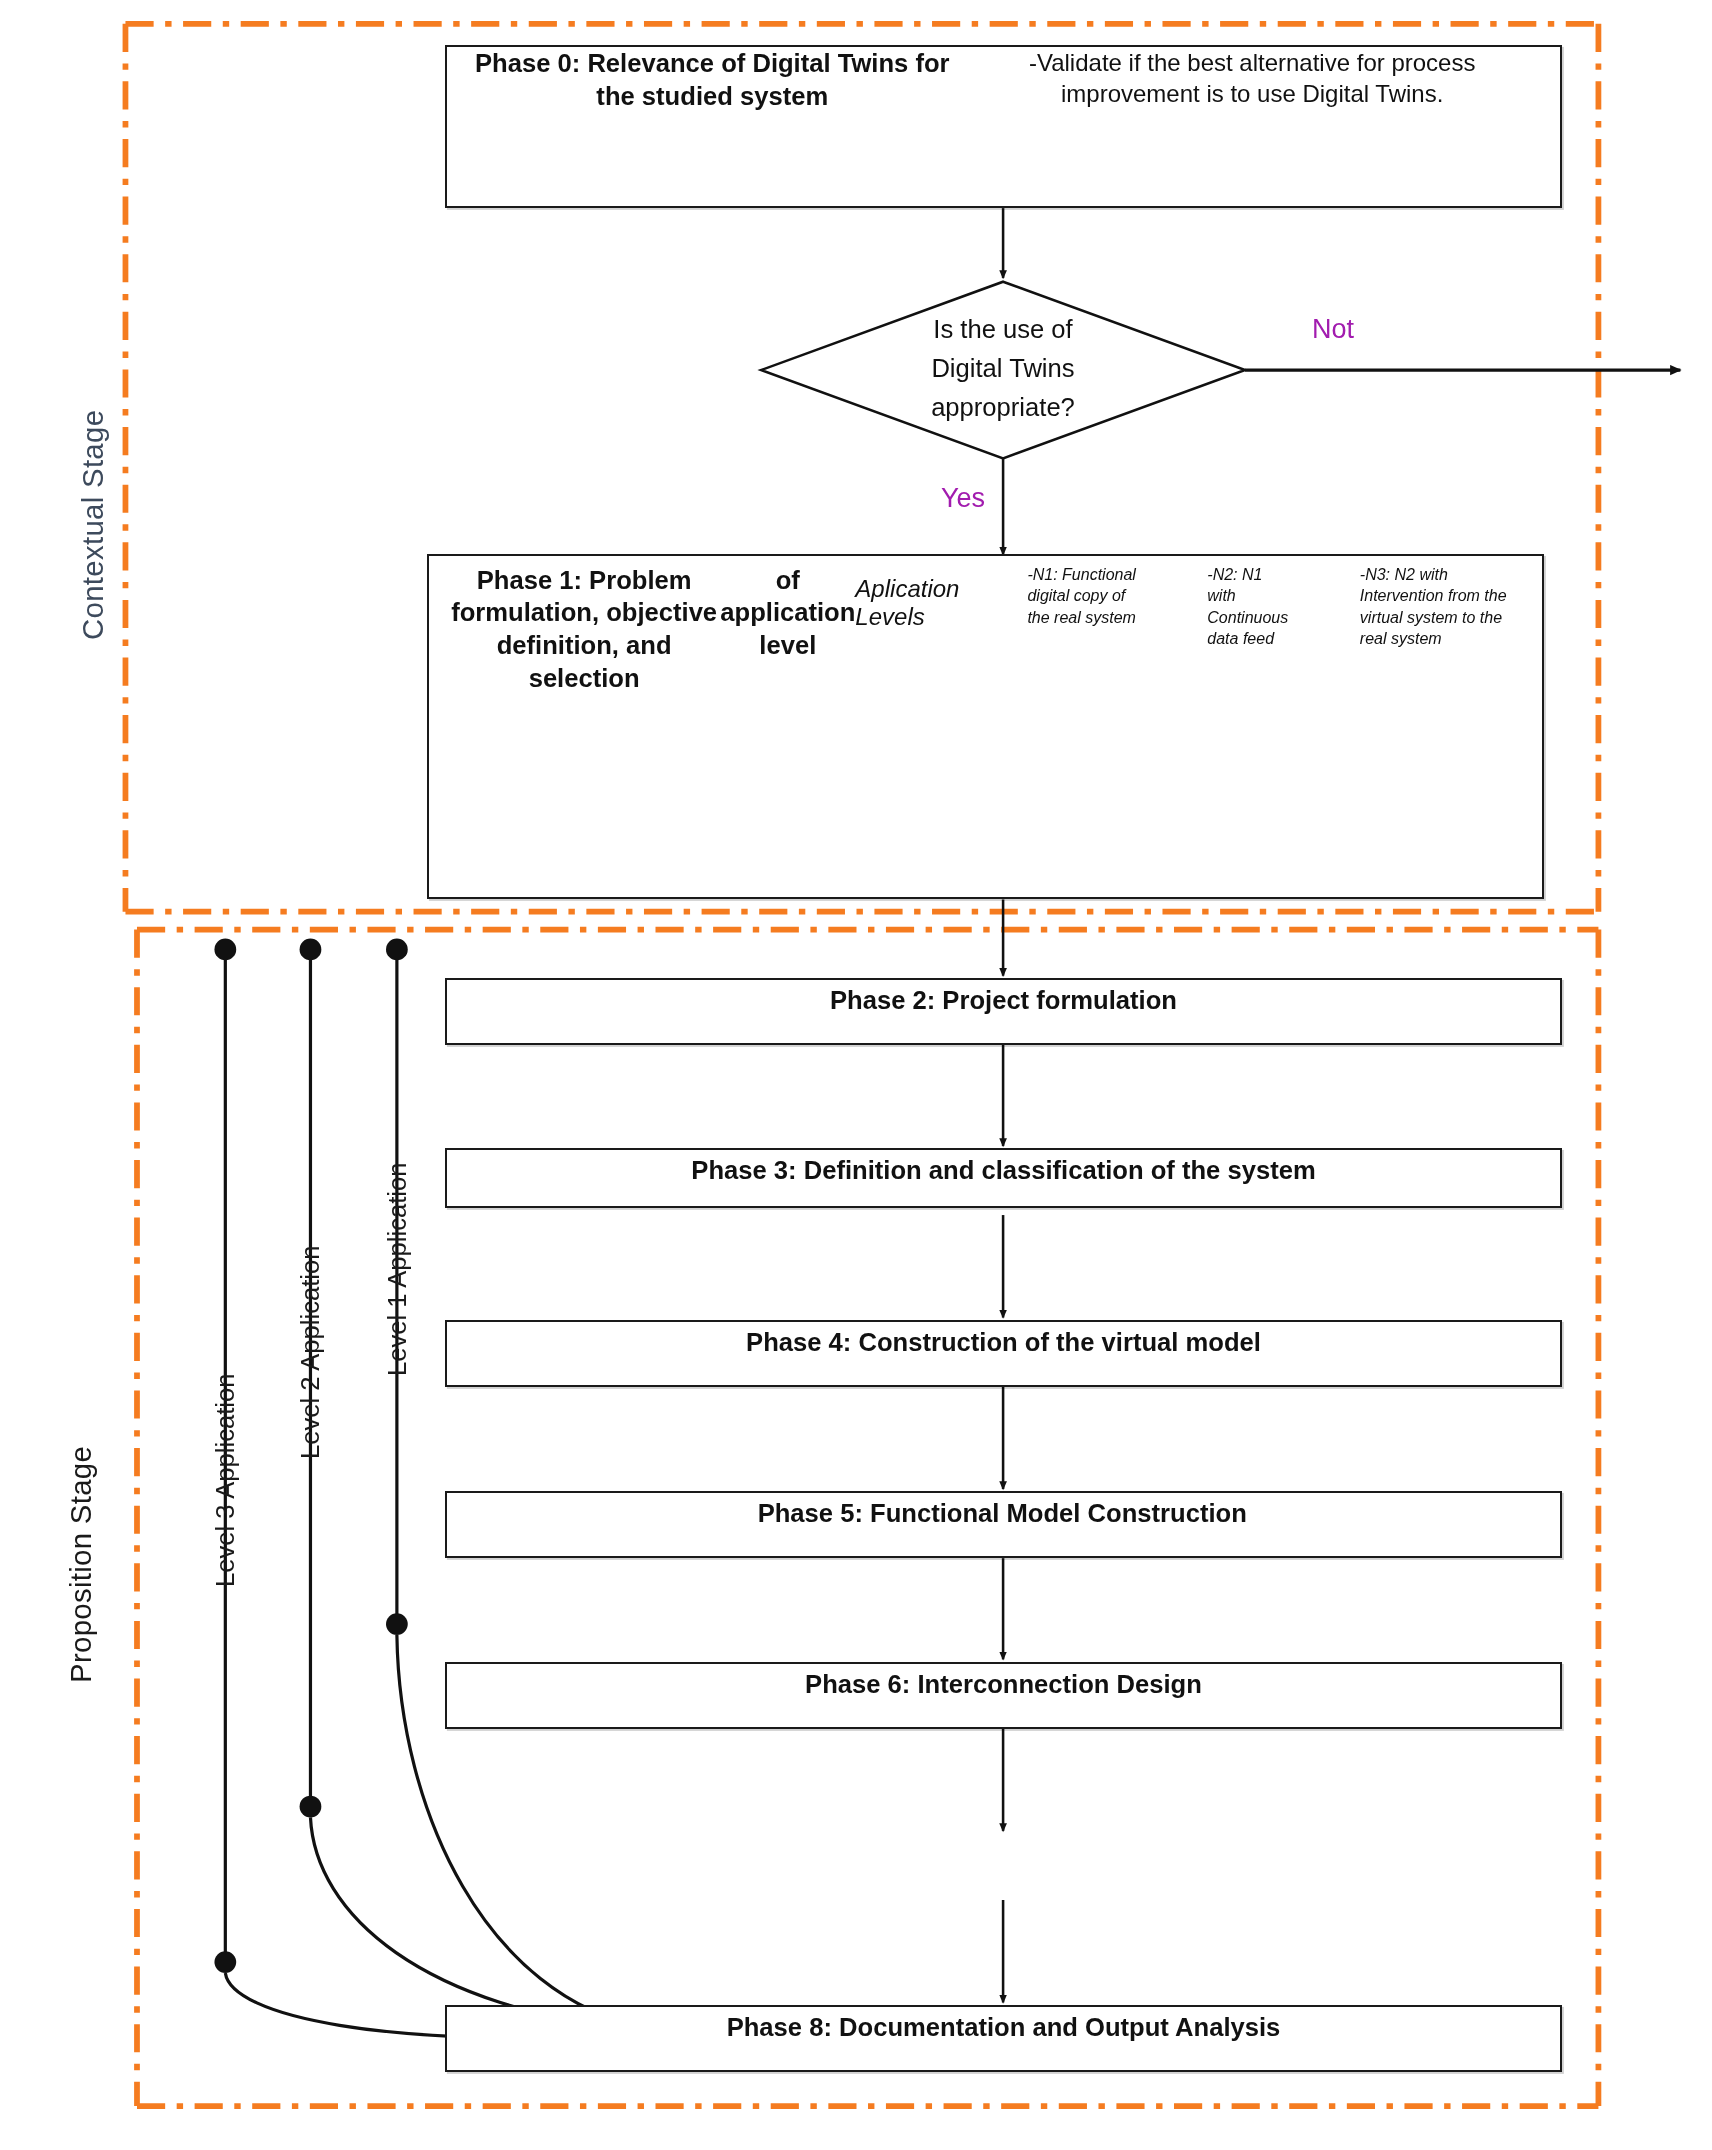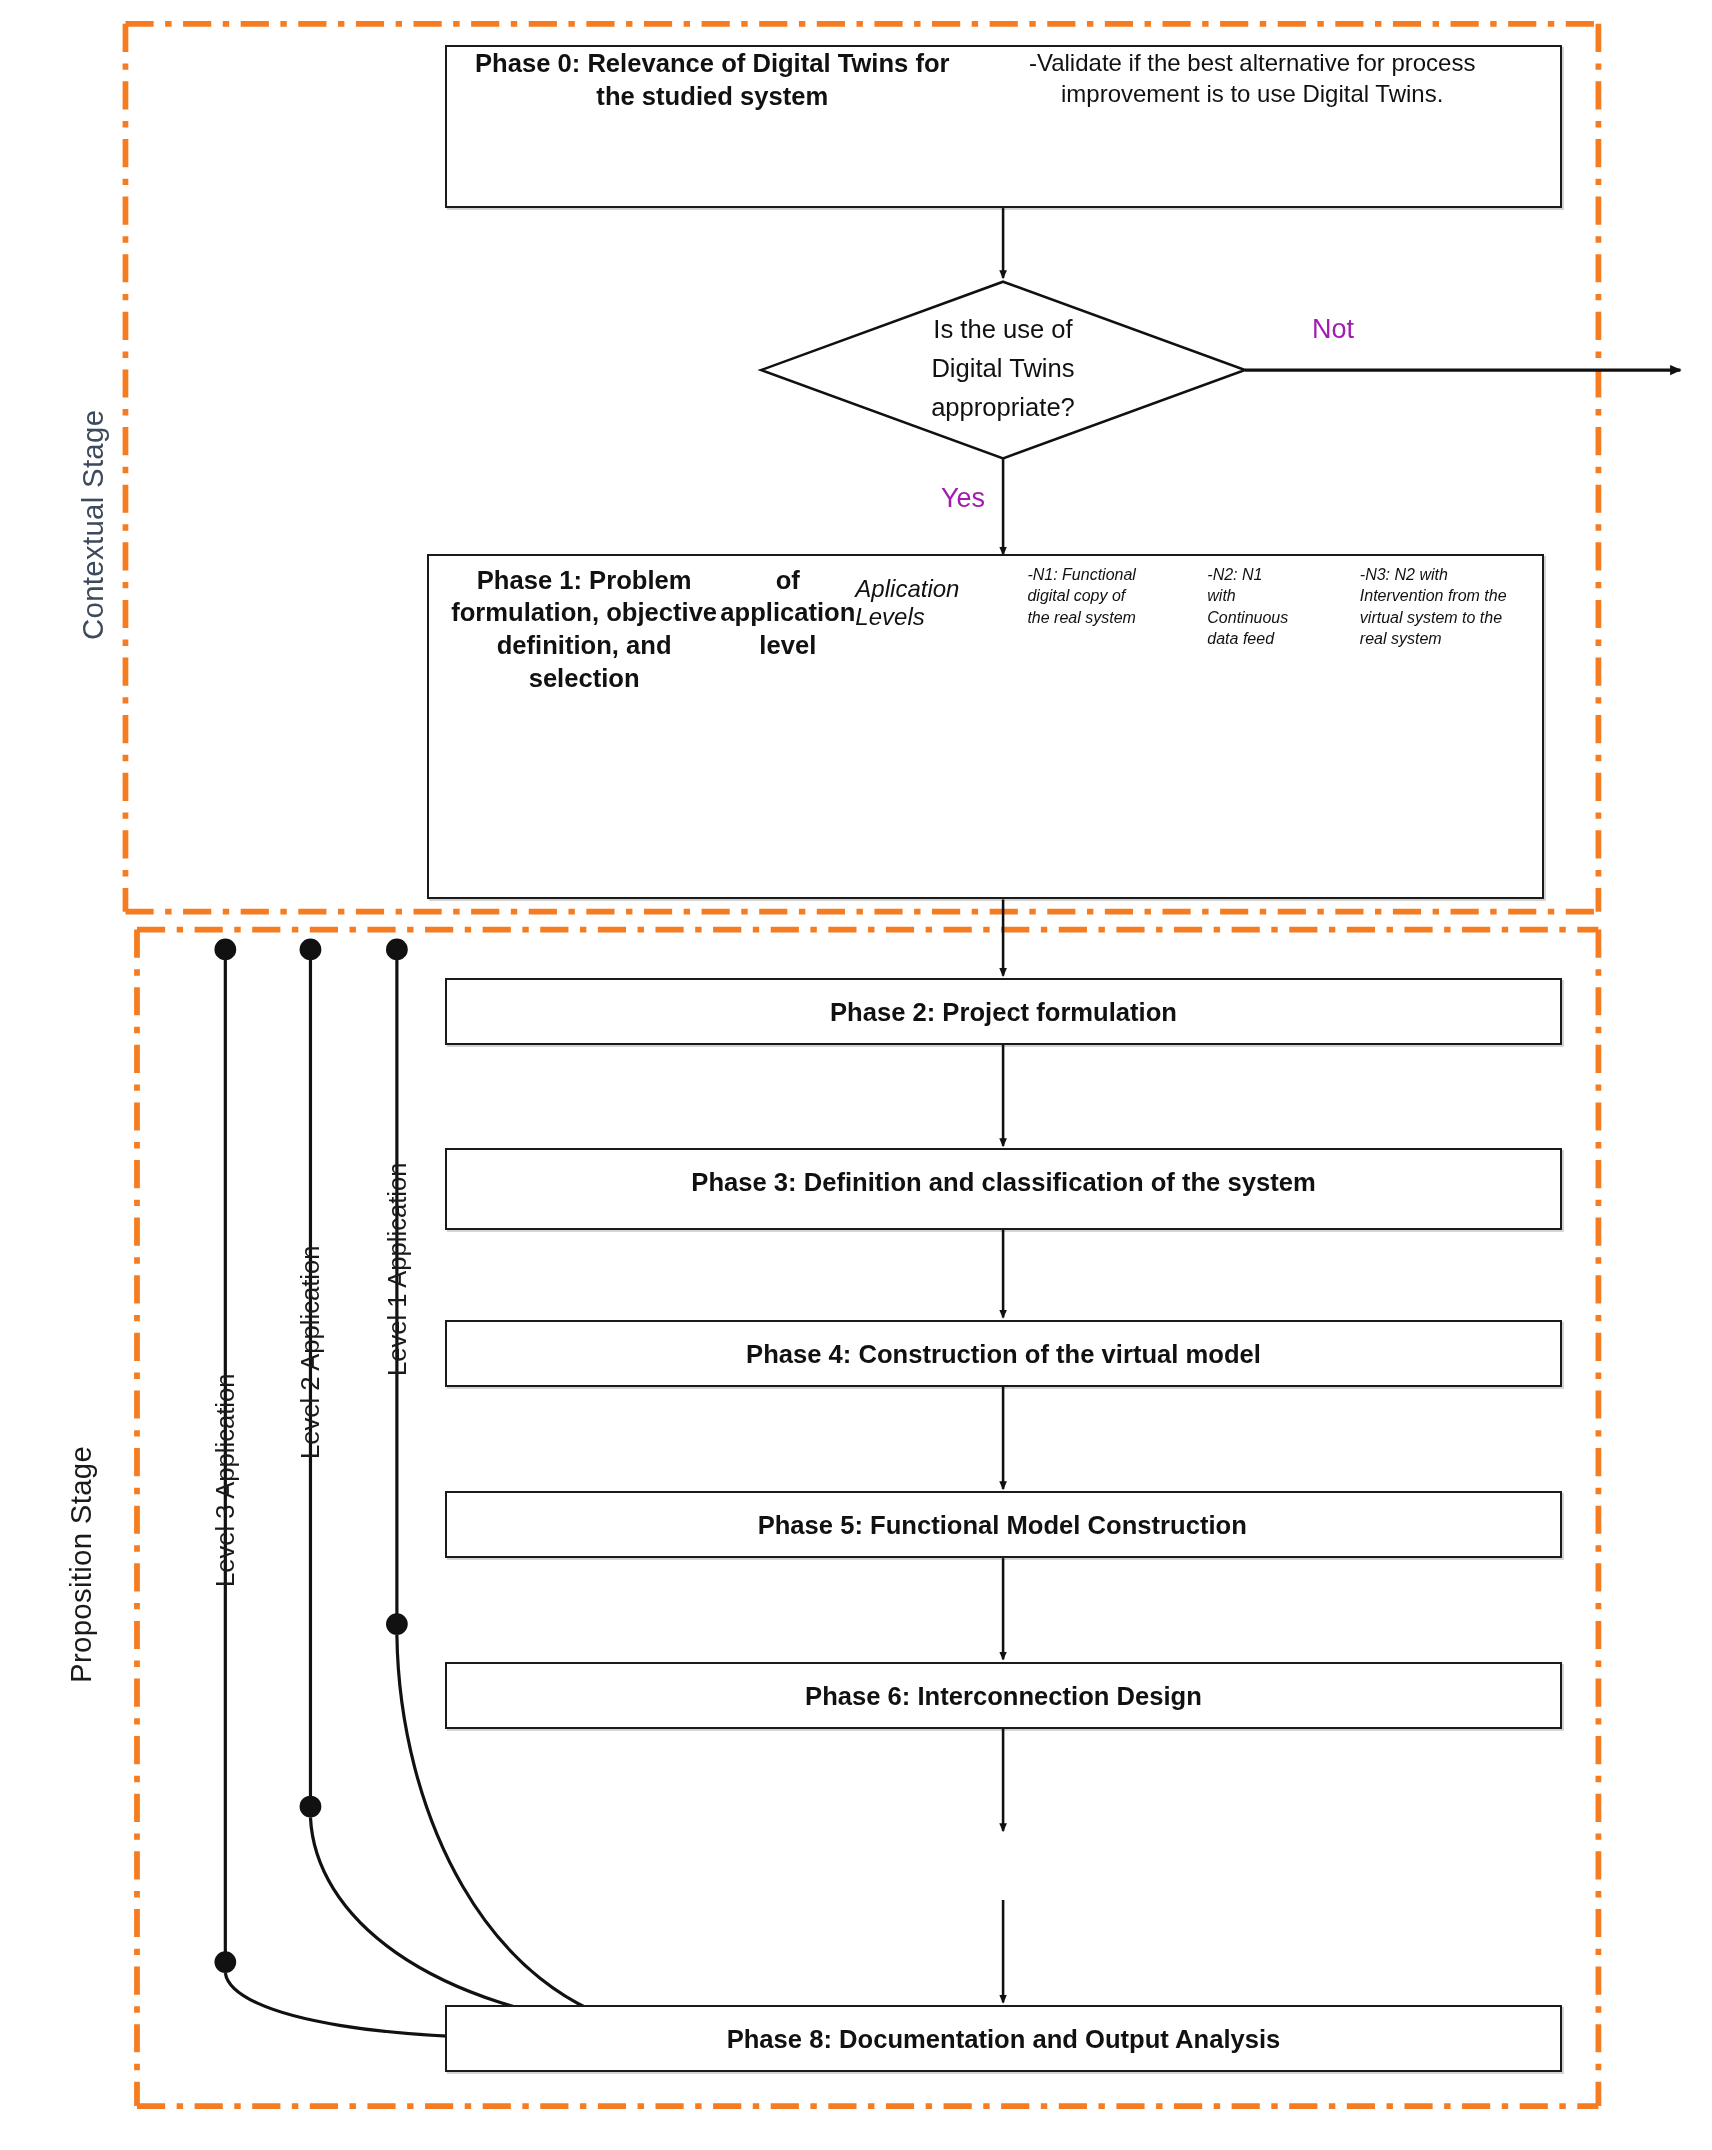--- a/index.html
+++ b/index.html
@@ -44,21 +44,21 @@
     margin-top:11.5px;
   }
   .pbox .lvl{
     font-size:16px;
     font-style:italic;
     color:#111111;
     text-align:left;
     margin-left:68px;
     line-height:1.34;
   }
-  .pbox.single .title{margin:16px;}
+  .pbox.single .title{margin:4px;}
   
   .stagelabel{
     position:absolute;
     font-size:29.4px;
     letter-spacing:0.3px;
     white-space:nowrap;
     transform-origin:0 0;
     transform:rotate(-90deg);
   }
   #ctx-stage-label{color:#3d4a5c;}
@@ -196,21 +196,21 @@
   </div>
 
   <div class="levlabel" style="left:211px; top:1587px;">Level 3 Application</div>
   <div class="levlabel" style="left:296px; top:1459px;">Level 2 Application</div>
   <div class="levlabel" style="left:383px; top:1376px;">Level 1 Application</div>
 
   <div class="pbox single" style="left:445px; top:978px; width:1117px; height:67px;">
     <div class="title">Phase 2: Project formulation</div>
   </div>
 
-  <div class="pbox single" style="left:445px; top:1148px; width:1117px; height:82px;">
+  <div class="pbox single" style="left:445px; top:1148px; width:1117px; height:60px;">
     <div class="title">Phase 3: Definition and classification of the system</div>
   </div>
 
   <div class="pbox single" style="left:445px; top:1320px; width:1117px; height:67px;">
     <div class="title">Phase 4: Construction of the virtual model</div>
   </div>
 
   <div class="pbox single" style="left:445px; top:1491px; width:1117px; height:67px;padding-left:14px;">
     <div class="title">Phase 5: Functional Model Construction</div>
   </div>

